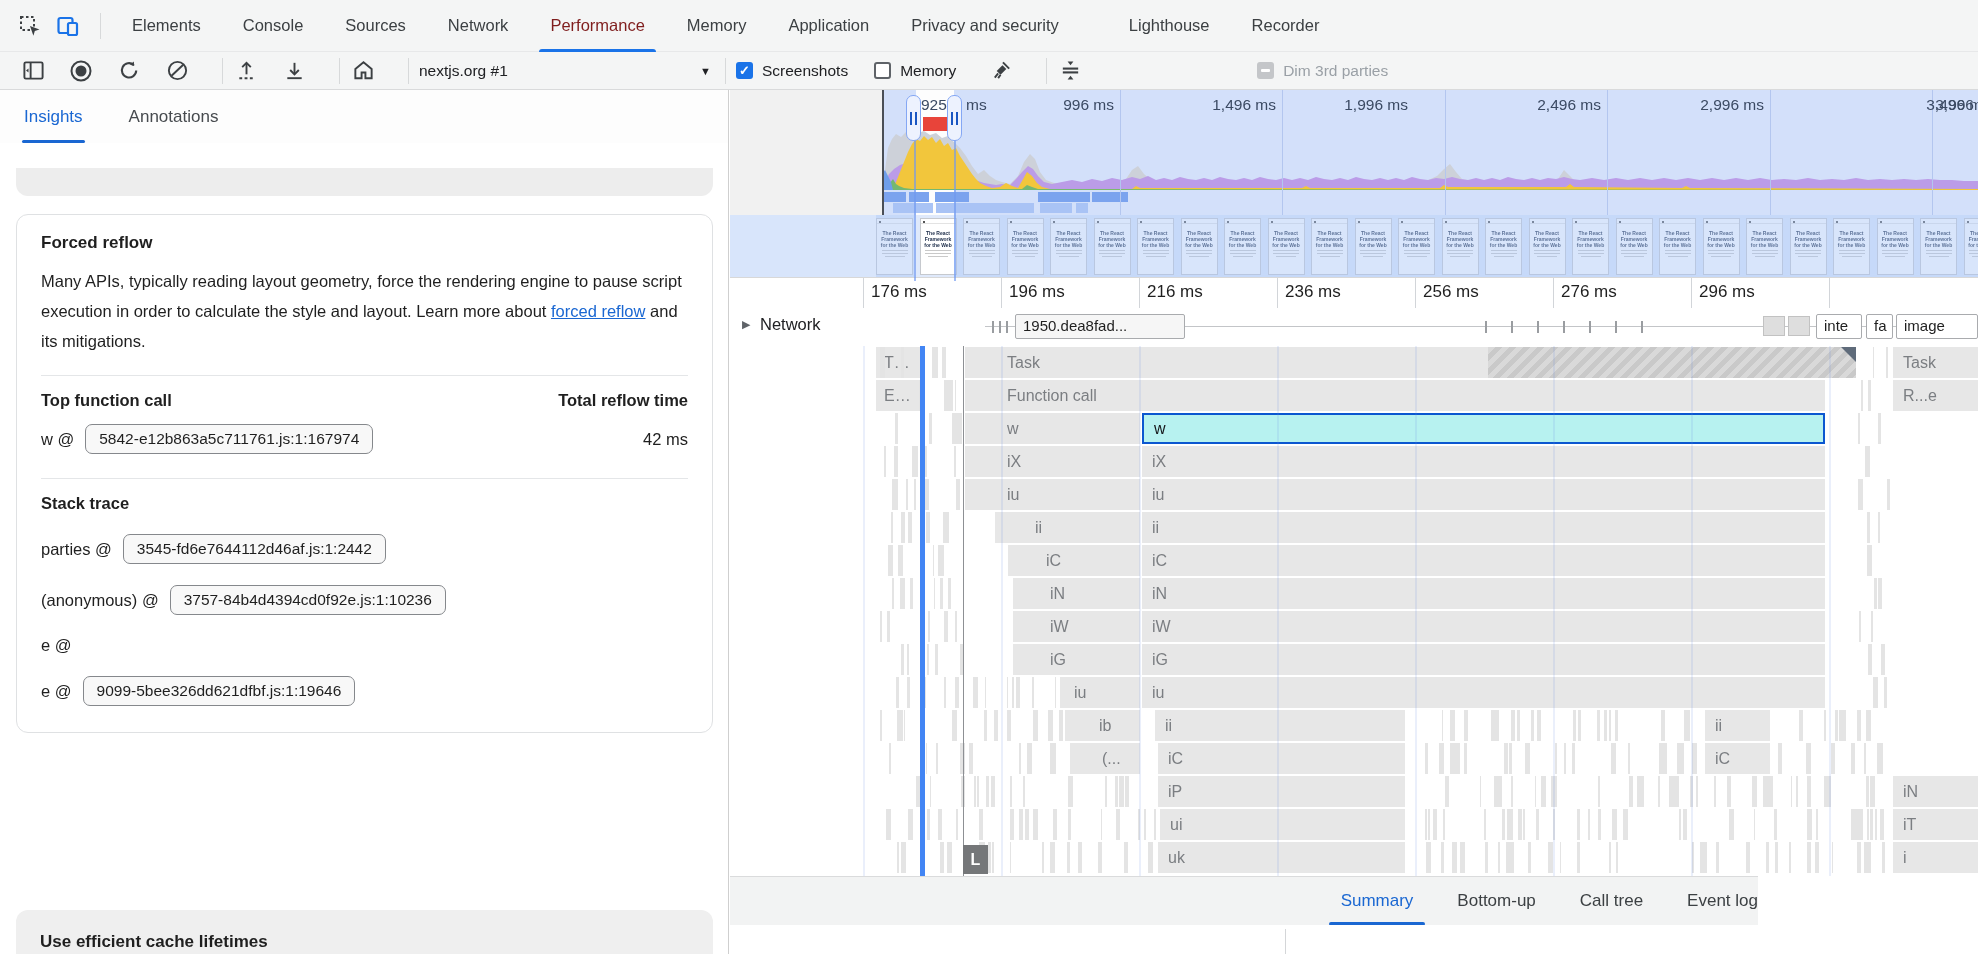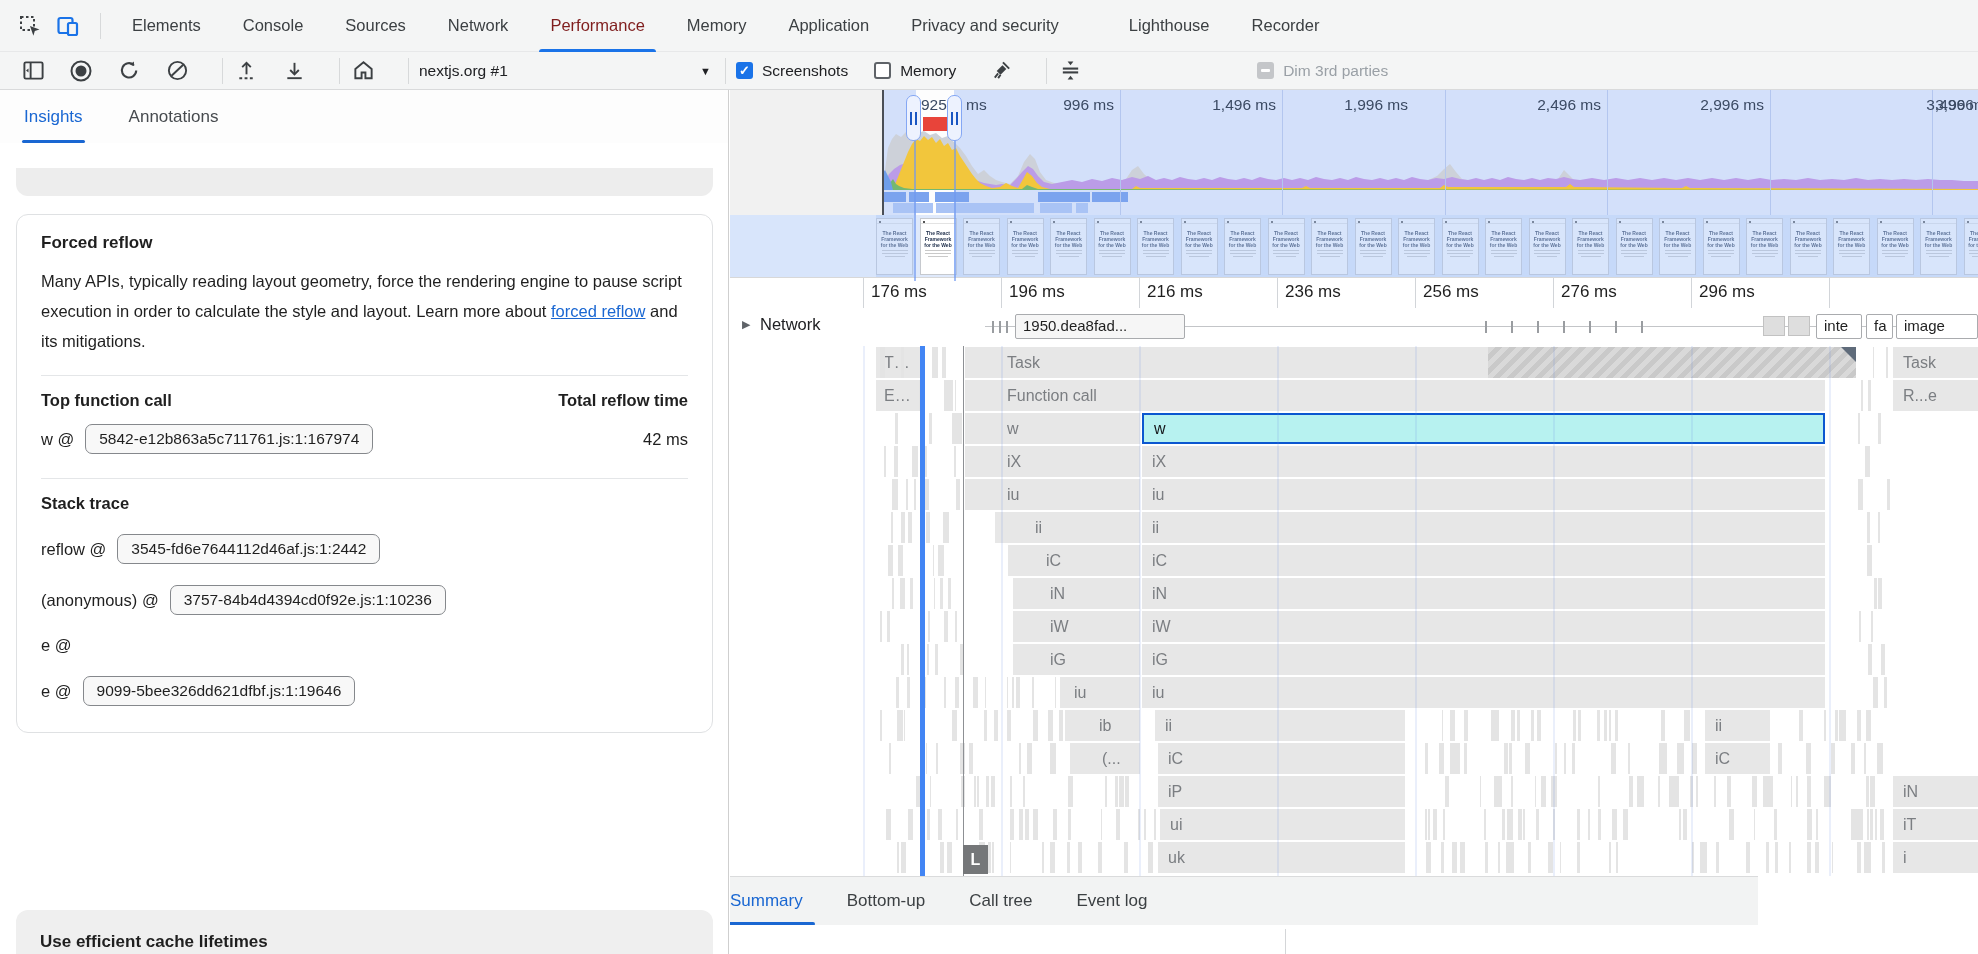--- a/index.html
+++ b/index.html
@@ -93,21 +93,21 @@
   .fbar.sel { background:#b7f2f0; border:2px solid #0b57d0; color:#16181b; line-height:27px; z-index:2; }
   .ffrag { position:absolute; height:31px; background:#e4e4e4; }
   #hatch { position:absolute; background:repeating-linear-gradient(135deg,#d9d9d9 0 5px,#c9c9c9 5px 10px); z-index:1; }
   #hatch .corner { position:absolute; right:0; top:0; width:0; height:0; border-left:15px solid transparent; border-top:15px solid #5f6b7a; }
   #blue-line { position:absolute; left:190px; top:0; width:5px; height:530px; background:#4285f4; z-index:4; }
   #thin-line { position:absolute; left:233px; top:0; width:1px; height:530px; background:#8d9094; z-index:4; }
   #l-badge { position:absolute; left:233px; top:499px; width:25px; height:29px; background:#757779; color:#fff; font-size:16px; font-weight:bold; display:flex; align-items:center; justify-content:center; z-index:5; }
 
   
   #bottombar { left:0; top:786px; width:1248px; height:78px; }
-  #bt-strip { position:absolute; left:0; top:0; width:1028px; height:49px; background:#f2f3f3; border-top:1px solid #dadbdc; display:flex; align-items:center; gap:44px; }
+  #bt-strip { position:absolute; left:0; top:0; width:1028px; height:49px; background:#f2f3f3; border-top:1px solid #dadbdc; display:flex; align-items:center; padding-left:152px; gap:44px;justify-content:flex-end; }
   .btab { position:relative; height:49px; display:flex; align-items:center; font-size:17px; color:#3c4043; }
   .btab.active { color:#1a67d2; }
   .btab.active .underline { position:absolute; left:-12px; right:-12px; bottom:0; height:4px; background:#1a67d2; border-radius:4px; }
   #bt-white { position:absolute; left:0; top:49px; width:1248px; height:29px; background:#fff; }
   #bt-div { position:absolute; left:555px; top:53px; width:1px; height:25px; background:#d4d6d8; }
 
   svg.icon { display:block; }
 </style>
 </head>
 <body>
@@ -267,21 +267,21 @@
         <span class="frame-row" style="margin-top:0;">
           <span>w @</span>
           <button class="pill">5842-e12b863a5c711761.js:1:167974</button>
         </span>
         <span class="total-val">42 ms</span>
       </div>
       <hr class="card-hr" style="margin-top:24px;">
       <div class="sub-h">Stack trace</div>
       <div id="stack-frames">
           <div class="frame-row">
-            <span>reflow @</span>
+            <span>parties @</span>
             <button class="pill">3545-fd6e7644112d46af.js:1:2442</button>
           </div>
           <div class="frame-row">
             <span>(anonymous) @</span>
             <button class="pill">3757-84b4d4394cd0f92e.js:1:10236</button>
           </div>
           <div class="frame-row">
             <span>e @</span>
           </div>
           <div class="frame-row">

